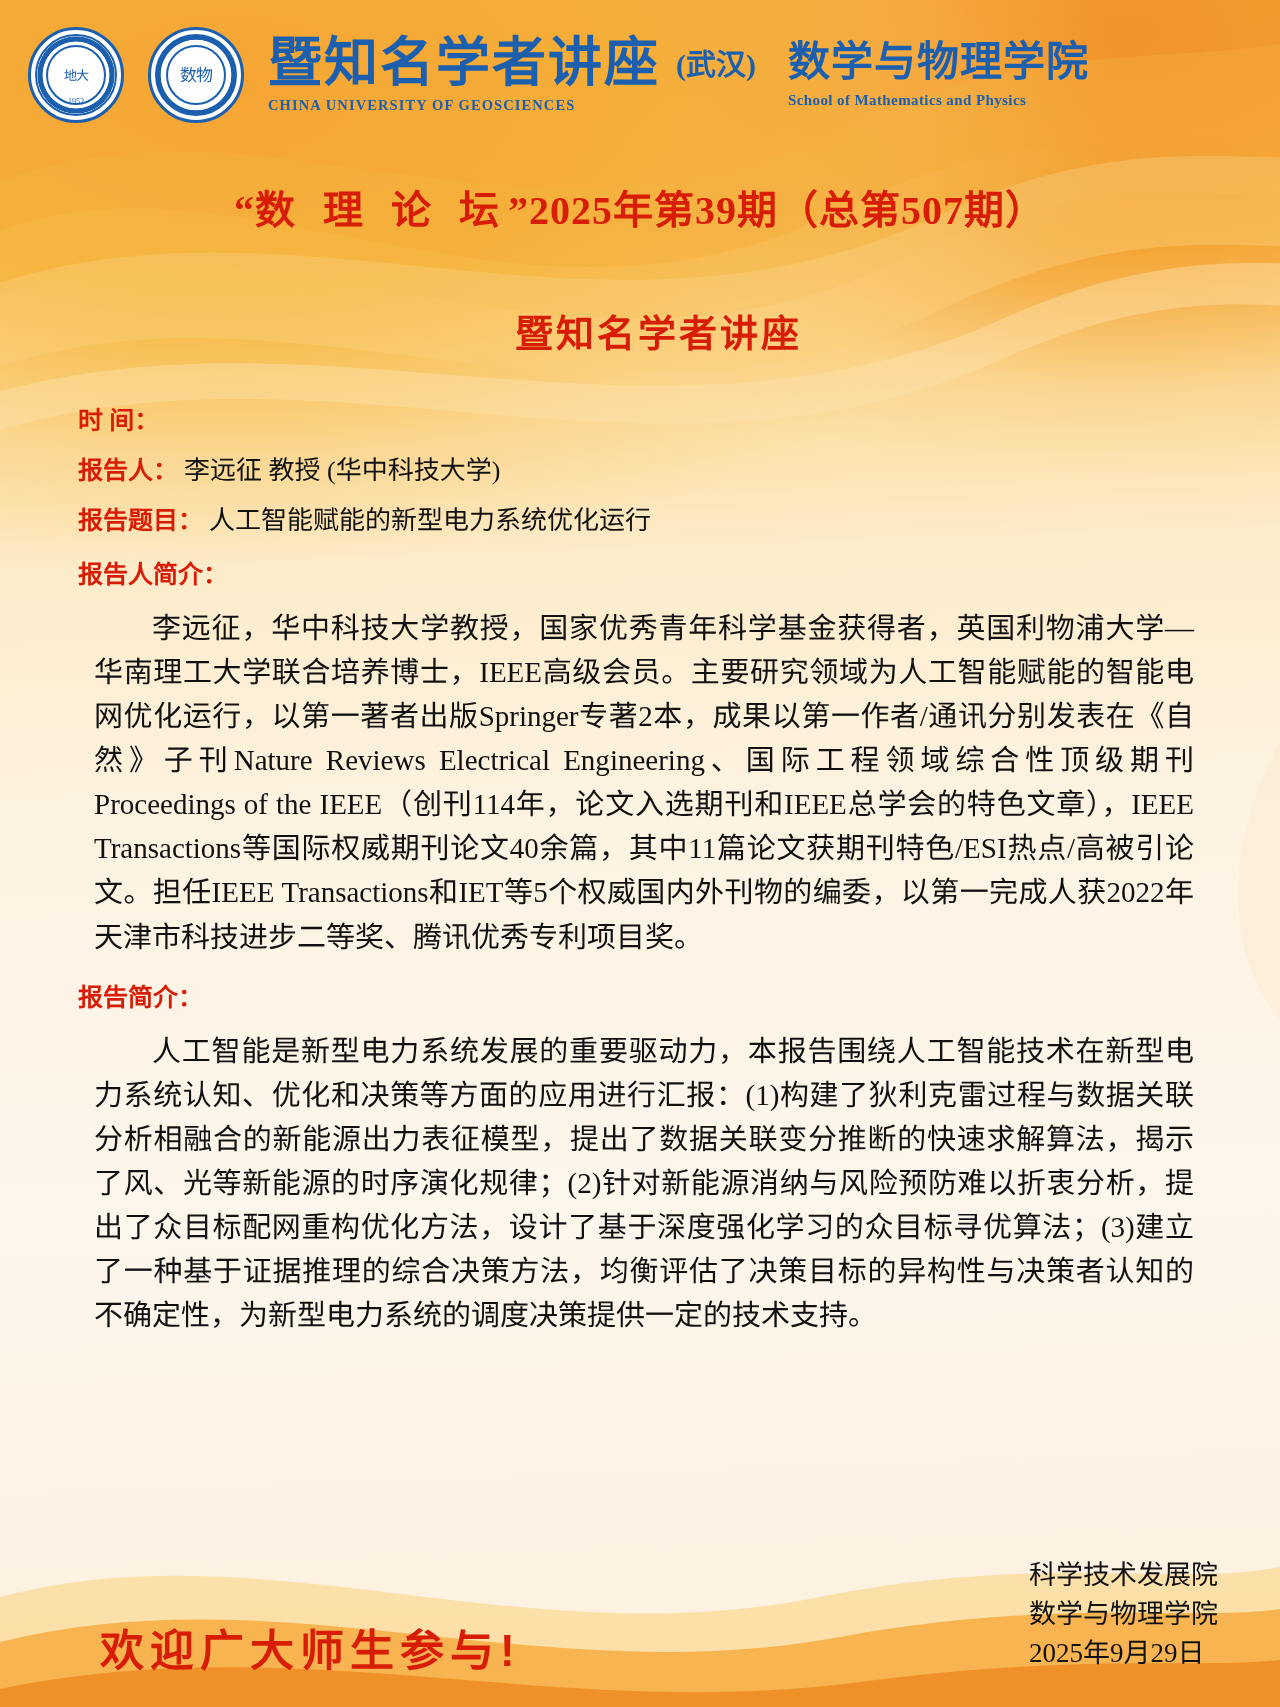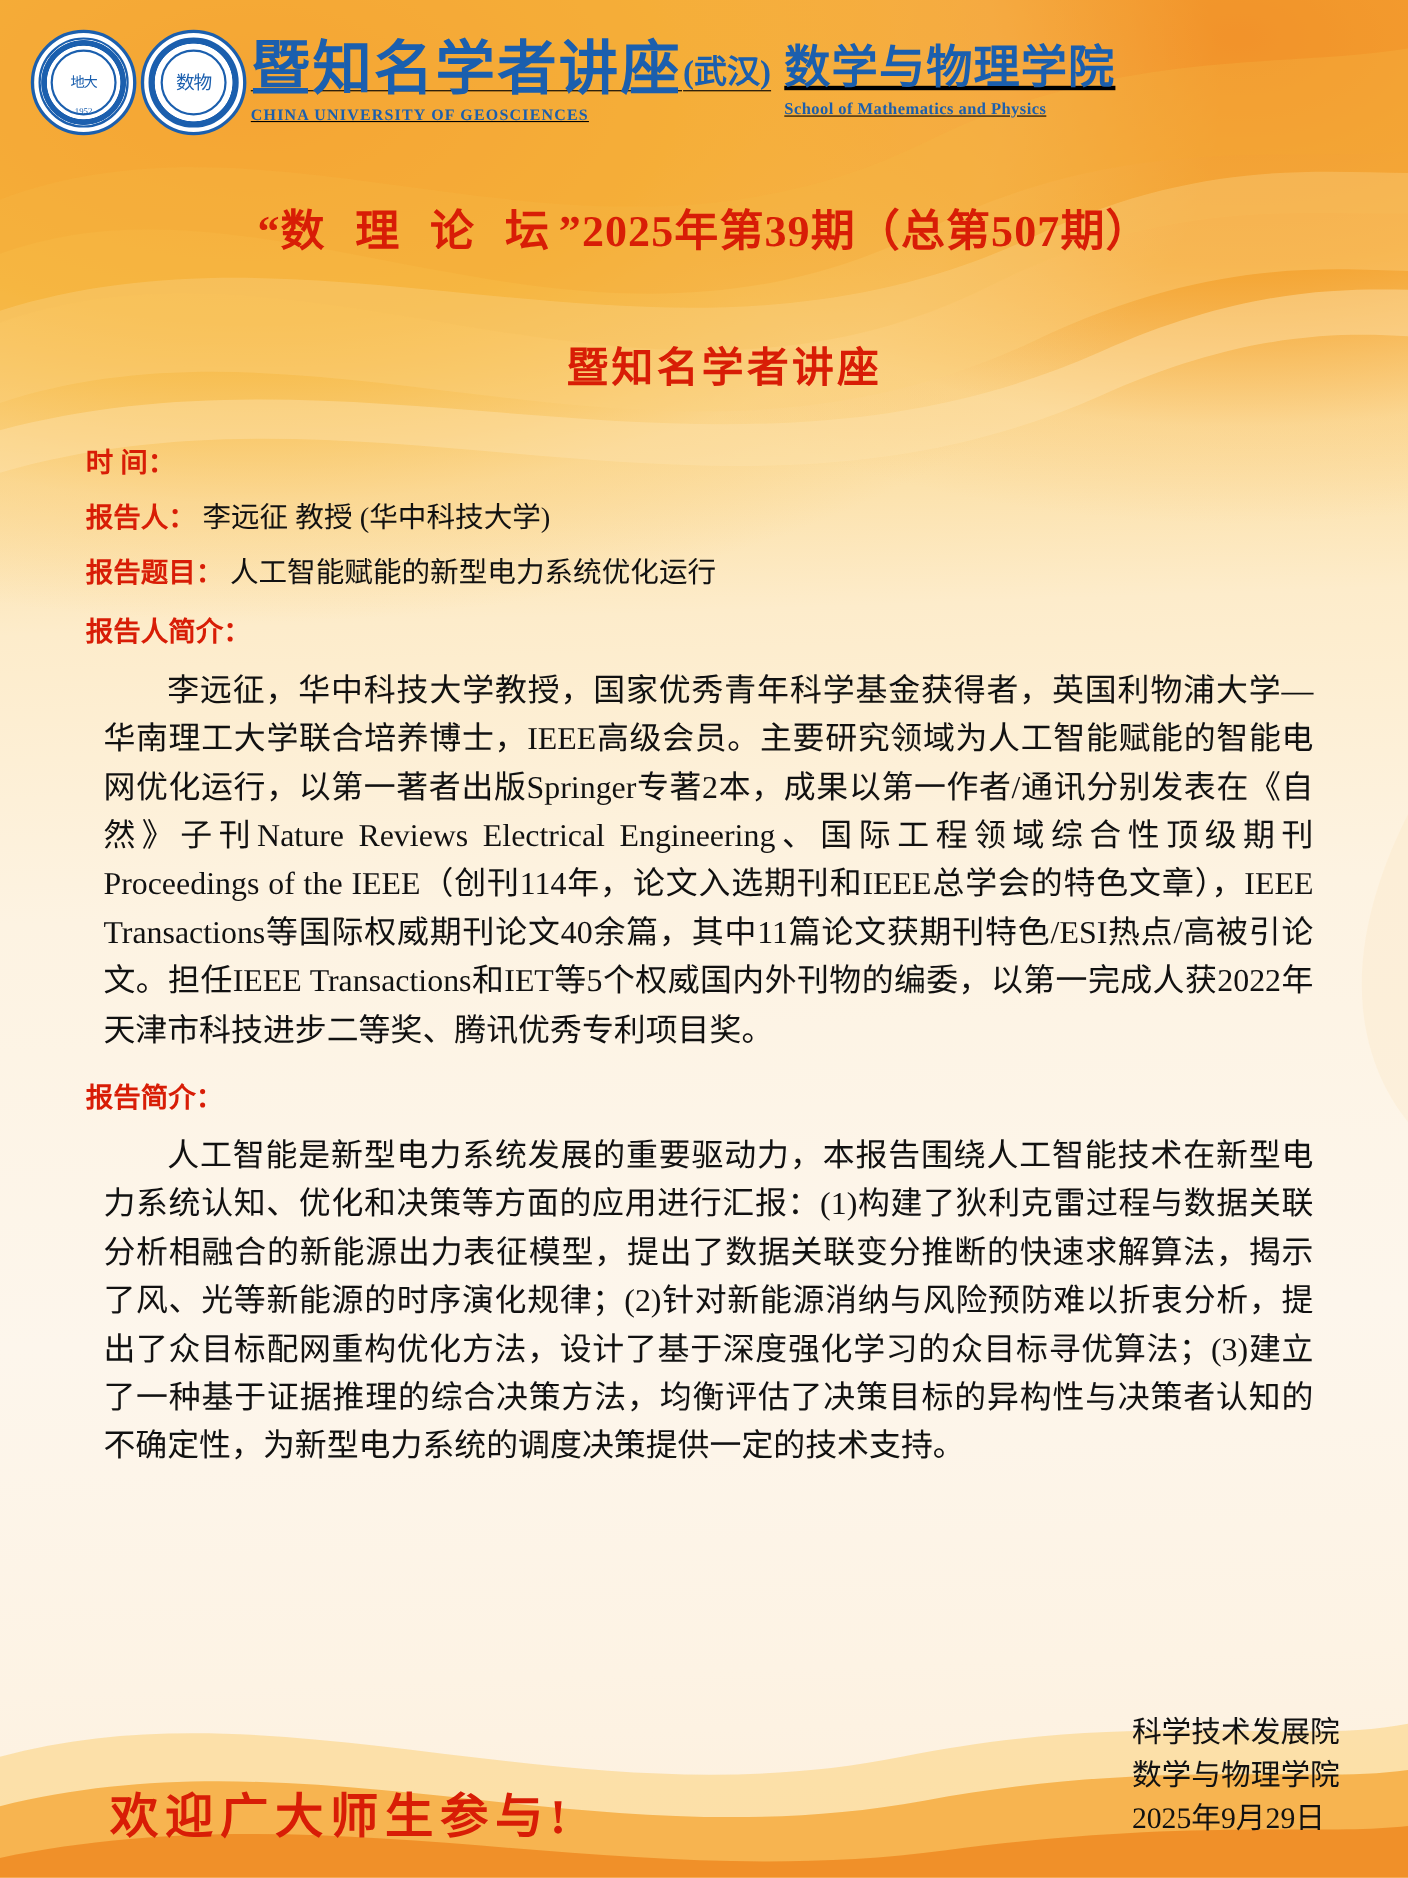--- a/index.html
+++ b/index.html
@@ -42,22 +42,21 @@
 
   
   .header {
     position: absolute;
     top: 16px;
     left: 28px;
     right: 24px;
     height: 118px;
     display: flex;
     align-items: center;
-    gap: 4px;
-    text-decoration: underline;
+    gap: 24px;
   }
   .seal {
     width: 96px;
     height: 96px;
     border-radius: 50%;
     flex: 0 0 auto;
     position: relative;
     background: radial-gradient(circle at 50% 50%, #ffffff 52%, #1b5fae 53%, #1b5fae 60%, #ffffff 61%);
     border: 3px solid #1b5fae;
     box-sizing: border-box;
@@ -105,21 +104,21 @@
     font-weight: bold;
     color: #1b5fae;
     letter-spacing: 2px;
     line-height: 1;
     font-family: "Liberation Serif", "DejaVu Serif", serif;
   }
   .title-suffix {
     font-size: 30px;
     color: #1b5fae;
     font-weight: bold;
-    margin-left: 1px;
+    margin-left: 16px;
     vertical-align: 6px;
   }
   .title-en {
     font-size: 14.5px;
     color: #1b5fae;
     letter-spacing: 1.1px;
     font-weight: bold;
     margin-top: 7px;
     font-family: "Liberation Serif", serif;
   }
@@ -209,21 +208,21 @@
 
   
   .welcome {
     position: absolute;
     left: 100px;
     bottom: 28px;
     font-size: 44px;
     font-weight: bold;
     color: #d81d06;
     letter-spacing: 6px;
-    font-family: Liberation Serif, serif;
+    font-family: Liberation Sans, sans-serif;
   }
   .signature {
     position: absolute;
     right: 62px;
     bottom: 34px;
     text-align: left;
     font-size: 27px;
     line-height: 1.45;
     color: #111;
   }

